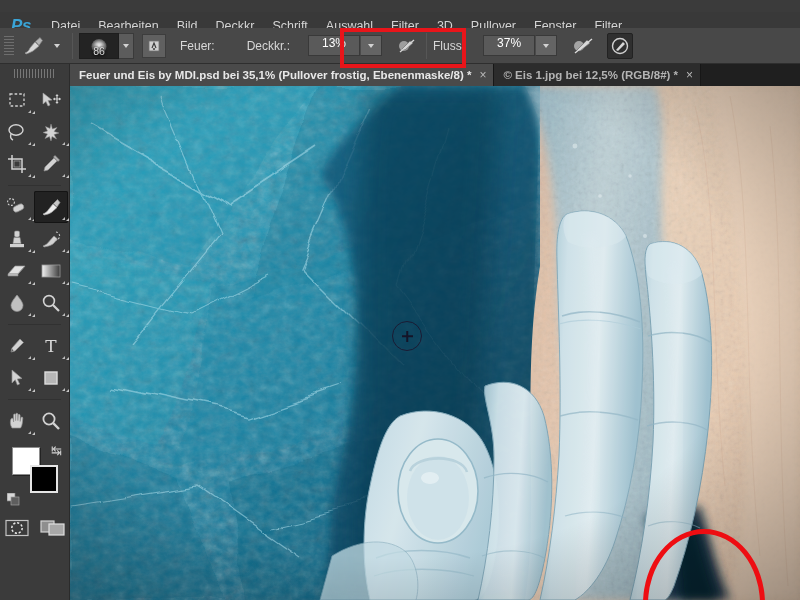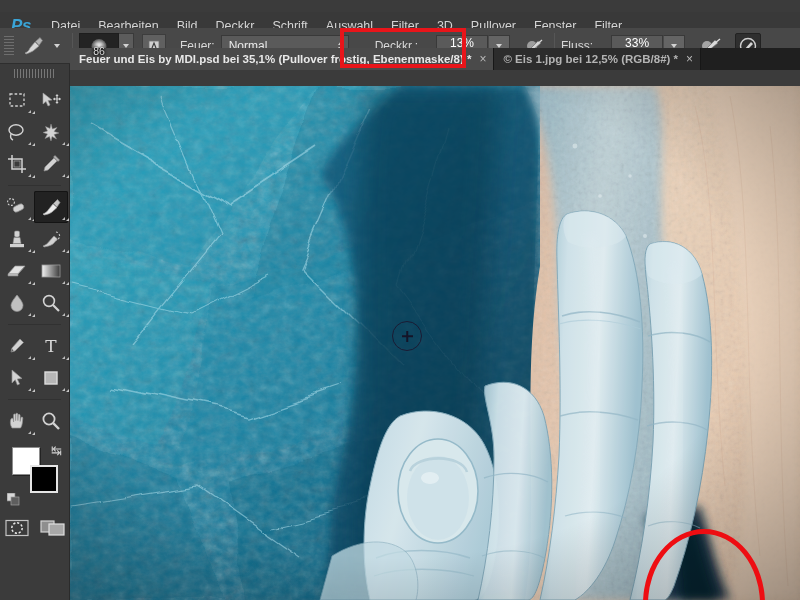--- a/index.html
+++ b/index.html
@@ -113,21 +113,21 @@
   .opt-icon-btn.pressed { background: #2f2f2f; border: 1px solid #222; border-radius: 2px; }
 
   
   .highlight-box {
     position: absolute; left: 340px; top: 28px; width: 126px; height: 40px;
     border: 4px solid #e8151a; z-index: 40; pointer-events: none;
   }
 
   
   .tabbar {
-    position: absolute; left: 70px; top: 48px; width: 730px; height: 22px;
+    position: absolute; left: 70px; top: 64px; width: 730px; height: 22px;
     background: #1f1f1f; display: flex; align-items: flex-end;
   }
   .doctab {
     height: 22px; display: flex; align-items: center;
     padding: 0 7px 0 9px; font-size: 11.5px; font-weight: bold;
     color: #c8c8c8; white-space: nowrap;
     border-right: 1px solid #171717;
   }
   .doctab.active { background: #4a4a4a; color: #e8e8e8; }
   .doctab.inactive { background: #2c2c2c; color: #b4b4b4; }
@@ -265,27 +265,20 @@
     <div class="tablet-btn">
       <svg width="16" height="16" viewBox="0 0 16 16">
         <rect x="3" y="3" width="10" height="10" fill="#cfcfcf" stroke="#6f6f6f" stroke-width="0.8"></rect>
         <path d="M6 10 L8 5 L10 10" stroke="#3b3b3b" stroke-width="1.2" fill="none"></path>
         <circle cx="8" cy="11" r="1" fill="#3b3b3b"></circle>
       </svg>
     </div>
 
     <div style="width:14px"></div>
     <span class="opt-label">Feuer:</span>
-    <div class="select-box" style="width:128px">
-      <span class="val">Normal</span>
-      <span class="stepper">
-        <i class="up"></i>
-          <i class="dn"></i>
-      </span>
-    </div>
 
     <div style="width:26px"></div>
     <span class="opt-label">Deckkr.:</span>
     <div class="num-field">
       <span>13%</span>
     </div>
     <div class="drop-btn">
       <span class="arrow-down"></span>
     </div>
 
@@ -295,21 +288,21 @@
         <circle cx="7" cy="9" r="5" fill="#b9b9b9" opacity="0.75"></circle>
         <path d="M5 12 L13 4 L16 6 L8 13 Z" fill="#cfcfcf" stroke="#6b6b6b" stroke-width="0.7"></path>
         <line x1="3" y1="15" x2="17" y2="3" stroke="#d6d6d6" stroke-width="1.3"></line>
       </svg>
     </div>
 
     <div class="opt-sep"></div>
 
     <span class="opt-label">Fluss:</span>
     <div class="num-field">
-      <span>33%</span>
+      <span>37%</span>
     </div>
     <div class="drop-btn">
       <span class="arrow-down"></span>
     </div>
 
     <div style="width:10px"></div>
     <div class="opt-icon-btn">
       <svg width="22" height="18" viewBox="0 0 22 18">
         <circle cx="6" cy="9" r="5" fill="#bcbcbc" opacity="0.8"></circle>
         <path d="M4 13 L14 3 L17 6 L7 14 Z" fill="#d2d2d2" stroke="#6b6b6b" stroke-width="0.7"></path>

